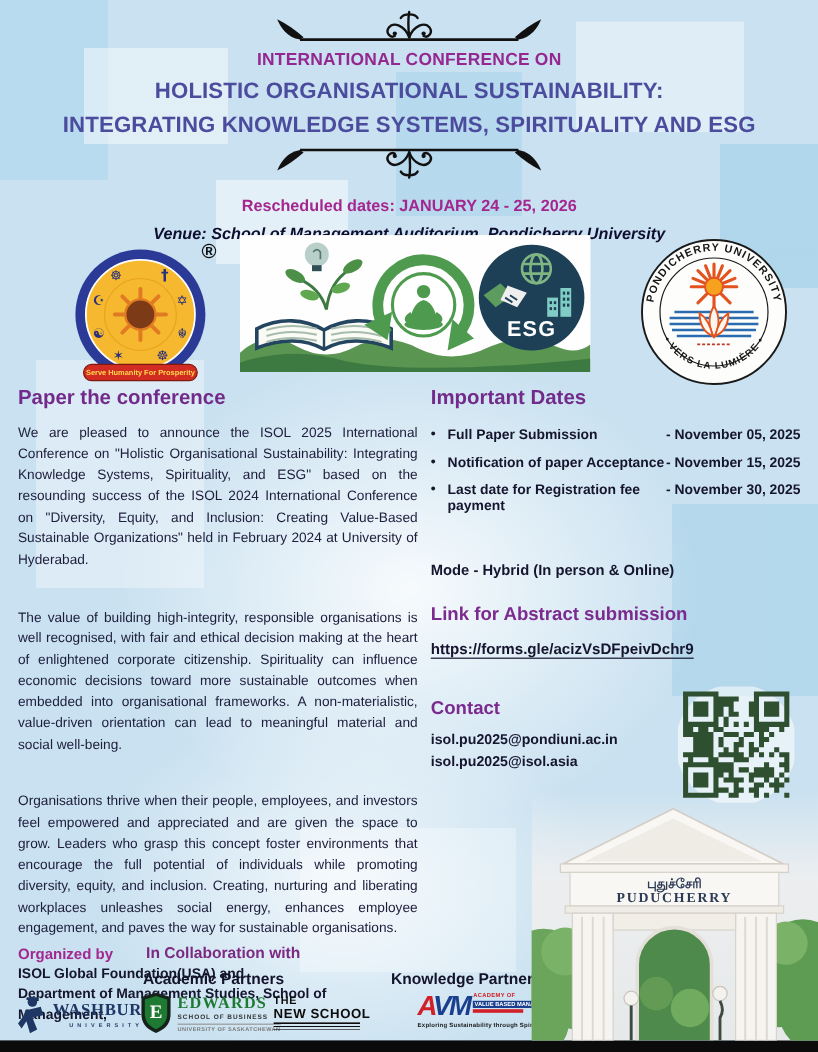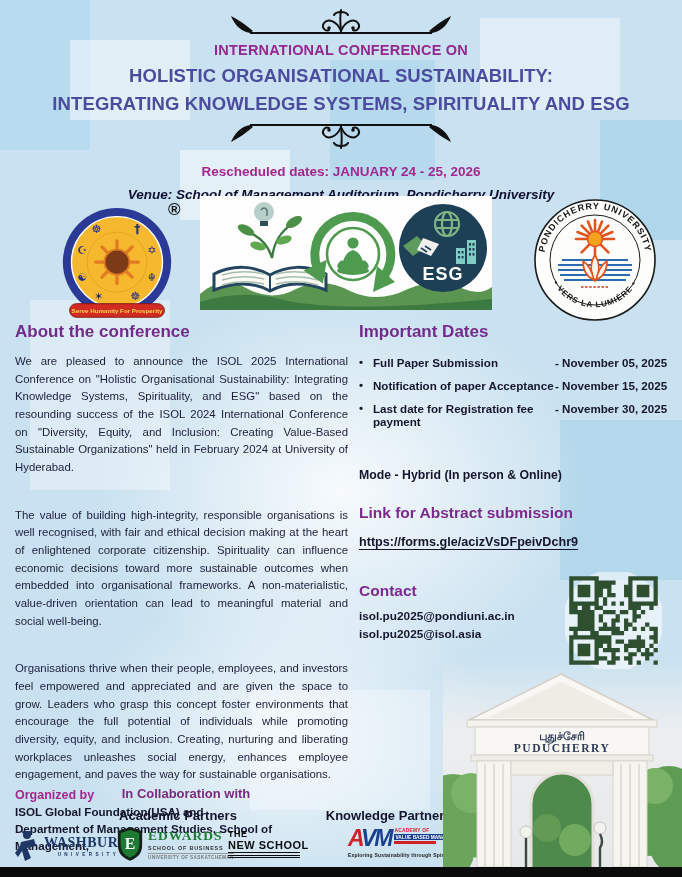--- a/index.html
+++ b/index.html
@@ -275,21 +275,21 @@
     </g>
     <g fill="#fdf6ee" stroke="#e2531f" stroke-width="1.6">
       <path d="M63 58 C58 66 58 76 63 84 C68 76 68 66 63 58 Z"></path>
       <path d="M51 64 C51 73 55 80 62 83 C60 74 57 68 51 64 Z"></path>
       <path d="M75 64 C75 73 71 80 64 83 C66 74 69 68 75 64 Z"></path>
     </g>
     <path d="M49 90 h28" stroke="#c0392b" stroke-width="1.6" stroke-dasharray="2.5 1.6"></path>
   </svg>
 
   <div class="col-left">
-    <h2>About the conference</h2>
+    <h2>Paper the conference</h2>
     <p>We are pleased to announce the ISOL 2025 International Conference on "Holistic Organisational Sustainability: Integrating Knowledge Systems, Spirituality, and ESG" based on the resounding success of the ISOL 2024 International Conference on "Diversity, Equity, and Inclusion: Creating Value-Based Sustainable Organizations" held in February 2024 at University of Hyderabad.</p>
     <p>The value of building high-integrity, responsible organisations is well recognised, with fair and ethical decision making at the heart of enlightened corporate citizenship. Spirituality can influence economic decisions toward more sustainable outcomes when embedded into organisational frameworks. A non-materialistic, value-driven orientation can lead to meaningful material and social well-being.</p>
     <p style="margin-bottom:12px;">Organisations thrive when their people, employees, and investors feel empowered and appreciated and are given the space to grow. Leaders who grasp this concept foster environments that encourage the full potential of individuals while promoting diversity, equity, and inclusion. Creating, nurturing and liberating workplaces unleashes social energy, enhances employee engagement, and paves the way for sustainable organisations.</p>
     <div class="organized-label">Organized by</div>
     <div class="organized-line">ISOL Global Foundation(USA) and</div>
     <div class="organized-line">Department of Management Studies, School of Management,</div>
 
   </div>
 
   <div class="col-right-block" style="top:322px;">

